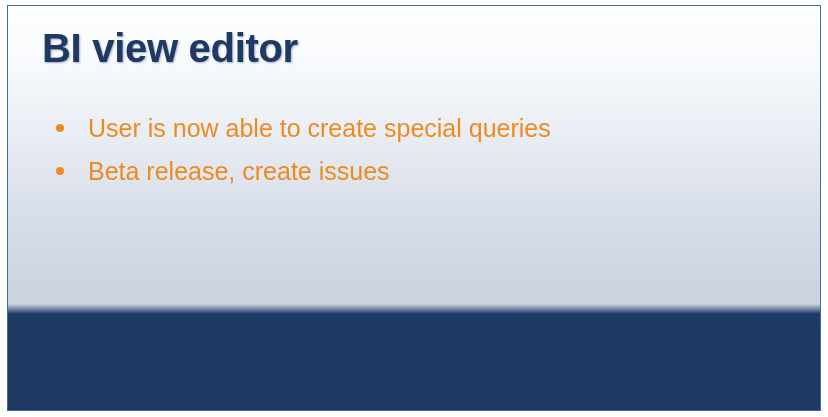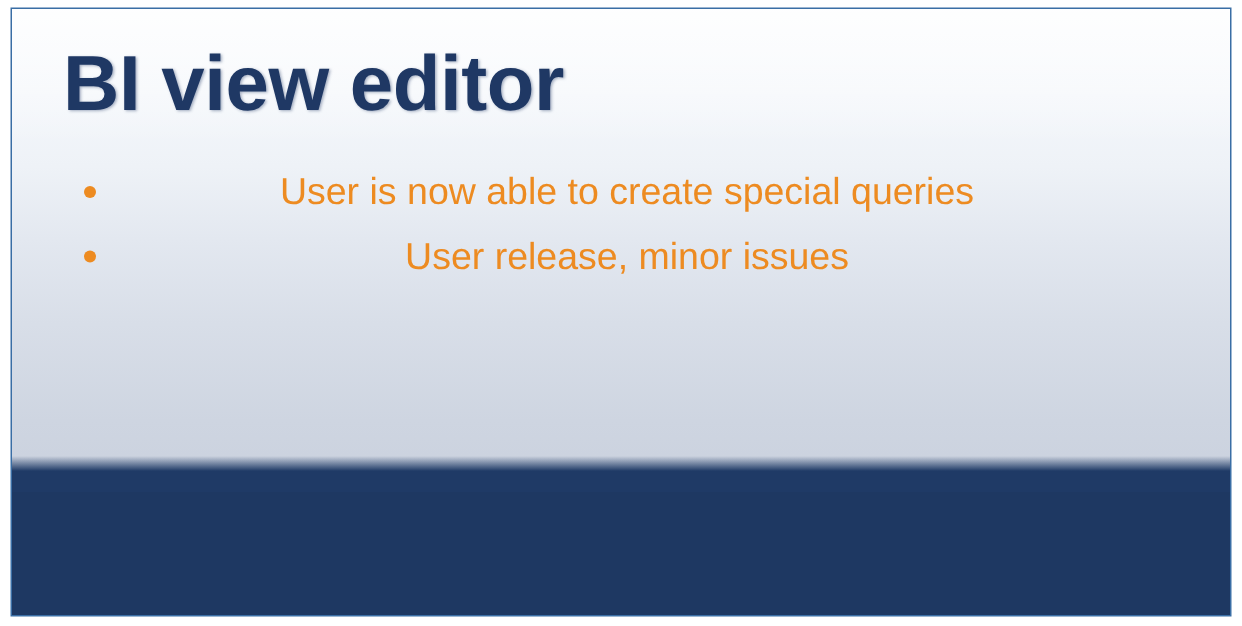--- a/index.html
+++ b/index.html
@@ -55,21 +55,21 @@
     height: 90px;
     background: linear-gradient(to bottom, rgba(255,255,255,0.85), rgba(255,255,255,0));
     pointer-events: none;
   }
 
   
   #title {
     position: absolute;
     left: 34px;
     top: 20px;
-    font-size: 52px;
+    font-size: 40px;
     font-weight: bold;
     letter-spacing: -0.3px;
     color: #1f3864;
     text-shadow: 1px 1px 2px rgba(60,80,120,0.45);
     white-space: nowrap;
   }
 
   
   #bullets {
     position: absolute;
@@ -81,21 +81,20 @@
     padding: 0;
   }
   #bullets li {
     position: relative;
     padding-left: 40px;
     margin: 0 0 9px 0;
     font-size: 25px;
     line-height: 34px;
     color: #ED8B21;
     white-space: nowrap;
-    text-align: center;
   }
   #bullets li .bullet-marker {
     position: absolute;
     left: 8px;
     top: 13px;
     width: 8px;
     height: 8px;
     border-radius: 50%;
     background: #ED8B21;
   }
@@ -139,21 +138,21 @@
 
     <div id="title">BI view editor</div>
 
     <ul id="bullets">
       <li>
         <span class="bullet-marker"></span>
         <span class="bullet-text">User is now able to create special queries</span>
       </li>
       <li>
         <span class="bullet-marker"></span>
-        <span class="bullet-text">User release, minor issues</span>
+        <span class="bullet-text">Beta release, create issues</span>
       </li>
     </ul>
 
     <div id="footer-band-blend"></div>
     <div id="footer-band">
       <div id="footer-band-inner"></div>
     </div>
 
   </div>
 </div>

